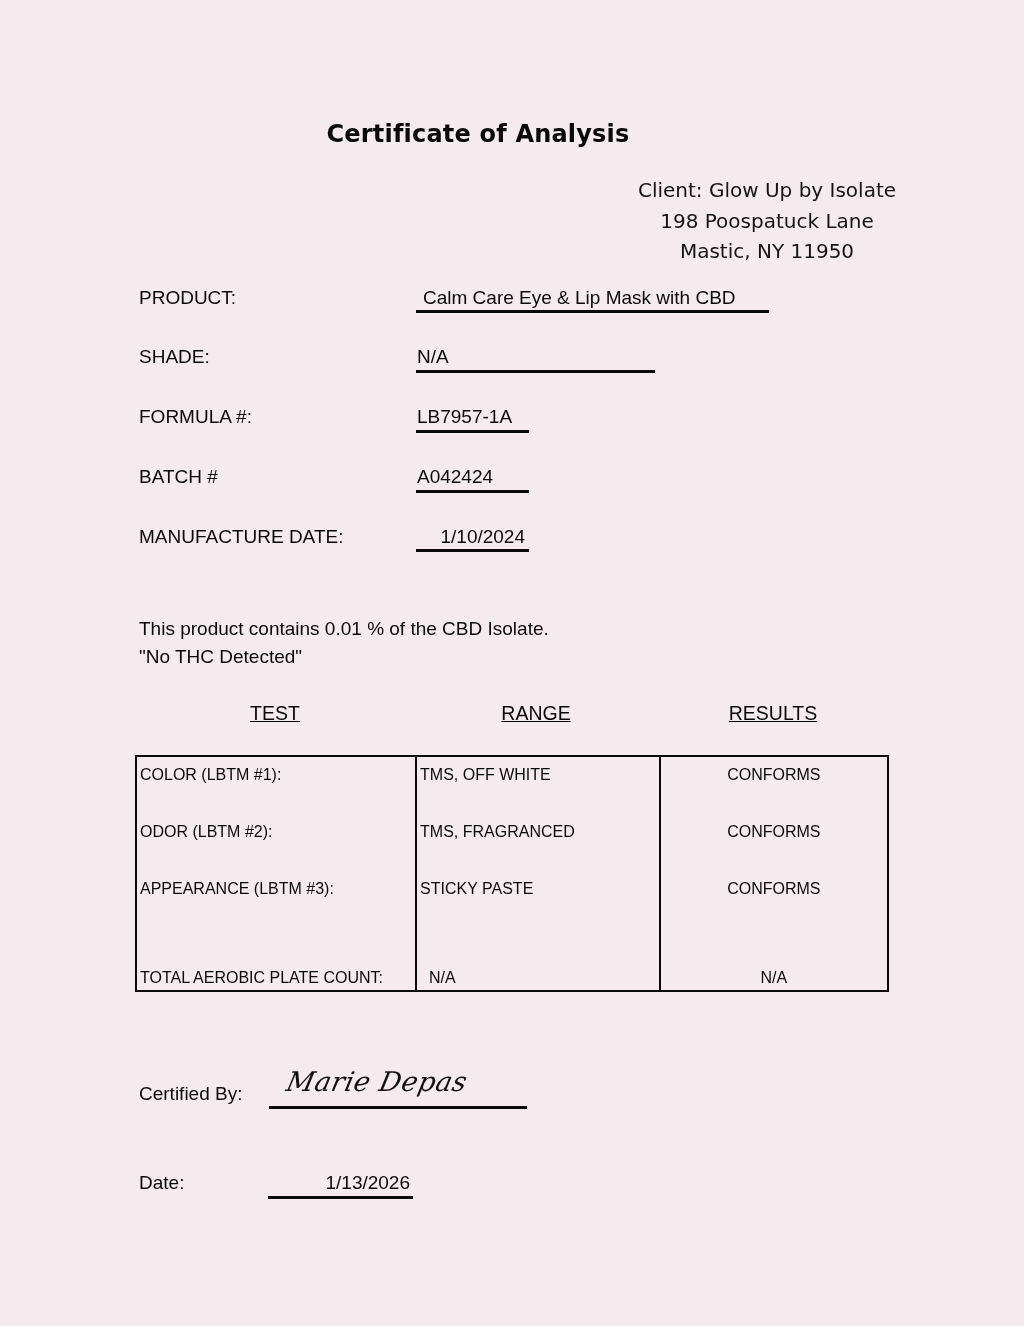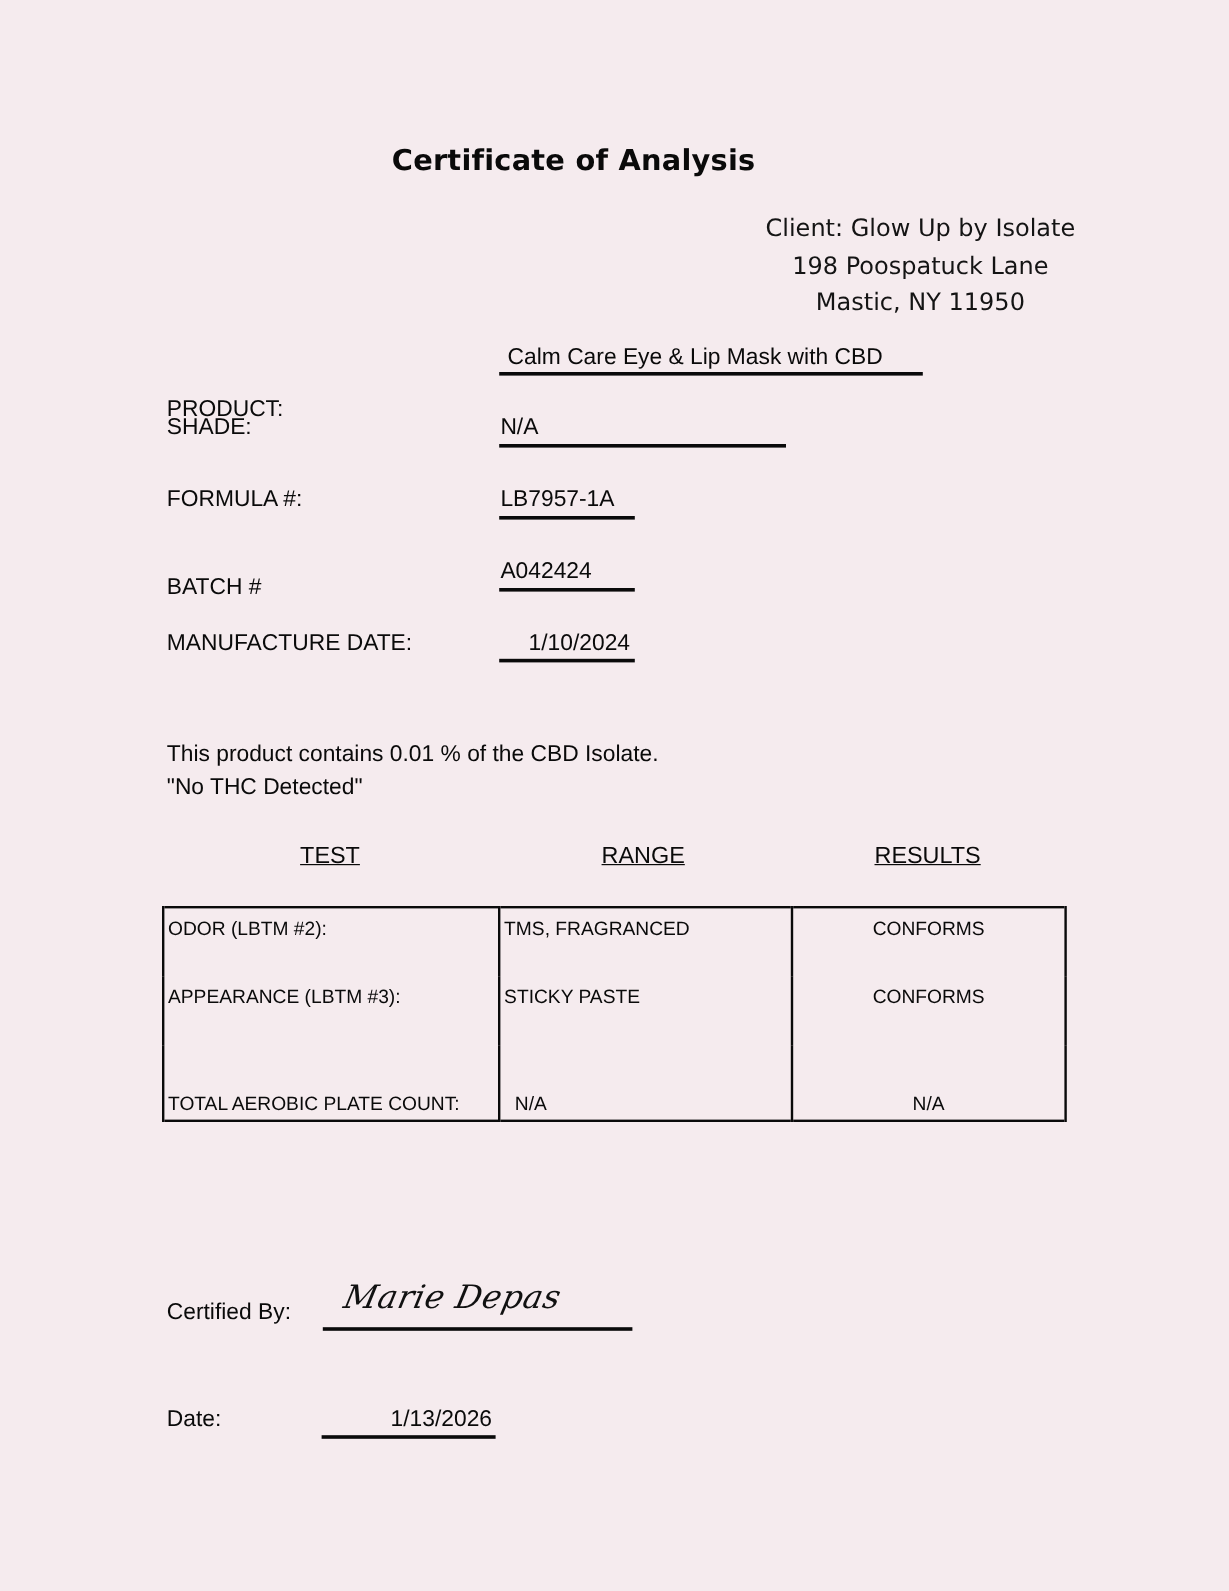--- a/index.html
+++ b/index.html
@@ -111,51 +111,62 @@
 <body>
 
 <div class="abs title">Certificate of Analysis</div>
 
 <div class="abs client">
   <div>Client: Glow Up by Isolate</div>
   <div>198 Poospatuck Lane</div>
   <div>Mastic, NY 11950</div>
 </div>
 
-<div class="abs field-label" style="top:287px;margin-top:44px;">PRODUCT:</div>
+<div class="abs field-label" style="top:287px;">PRODUCT:</div>
 <div class="abs field-value" style="left:423px; top:287px;">Calm Care Eye &amp; Lip Mask with CBD</div>
 <div class="abs underline" style="left:416px; top:310px; width:353px;"></div>
 
 <div class="abs field-label" style="top:346px;">SHADE:</div>
 <div class="abs field-value" style="left:417px; top:346px;">N/A</div>
 <div class="abs underline" style="left:416px; top:370px; width:239px;"></div>
 
 <div class="abs field-label" style="top:406px;">FORMULA #:</div>
 <div class="abs field-value" style="left:417px; top:406px;">LB7957-1A</div>
 <div class="abs underline" style="left:416px; top:430px; width:113px;"></div>
 
-<div class="abs field-label" style="top:466px;margin-top:13px;">BATCH #</div>
+<div class="abs field-label" style="top:466px;">BATCH #</div>
 <div class="abs field-value" style="left:417px; top:466px;text-align:right;">A042424</div>
 <div class="abs underline" style="left:416px; top:490px; width:113px;"></div>
 
 <div class="abs field-label" style="top:526px;">MANUFACTURE DATE:</div>
 <div class="abs field-value" style="left:416px; width:109px; text-align:right; top:526px;">1/10/2024</div>
 <div class="abs underline" style="left:416px; top:549px; width:113px;"></div>
 
 <div class="abs note">
   <div>This product contains 0.01 % of the CBD Isolate.</div>
   <div>"No THC Detected"</div>
 </div>
 
 <div class="abs col-head" style="left:215px; width:120px;">TEST</div>
 <div class="abs col-head" style="left:476px; width:120px;">RANGE</div>
 <div class="abs col-head" style="left:713px; width:120px;">RESULTS</div>
 
 <table class="results">
   <tbody>
+      <tr>
+    <td class="c-test">
+          <span class="cell">COLOR (LBTM #1):</span>
+        </td>
+    <td class="c-range">
+          <span class="cell">TMS, OFF WHITE</span>
+        </td>
+    <td class="c-result">
+          <span class="cell">CONFORMS</span>
+        </td>
+  </tr>
   <tr>
     <td class="c-test">
           <span class="cell">ODOR (LBTM #2):</span>
         </td>
     <td class="c-range">
           <span class="cell">TMS, FRAGRANCED</span>
         </td>
     <td class="c-result">
           <span class="cell">CONFORMS</span>
         </td>

